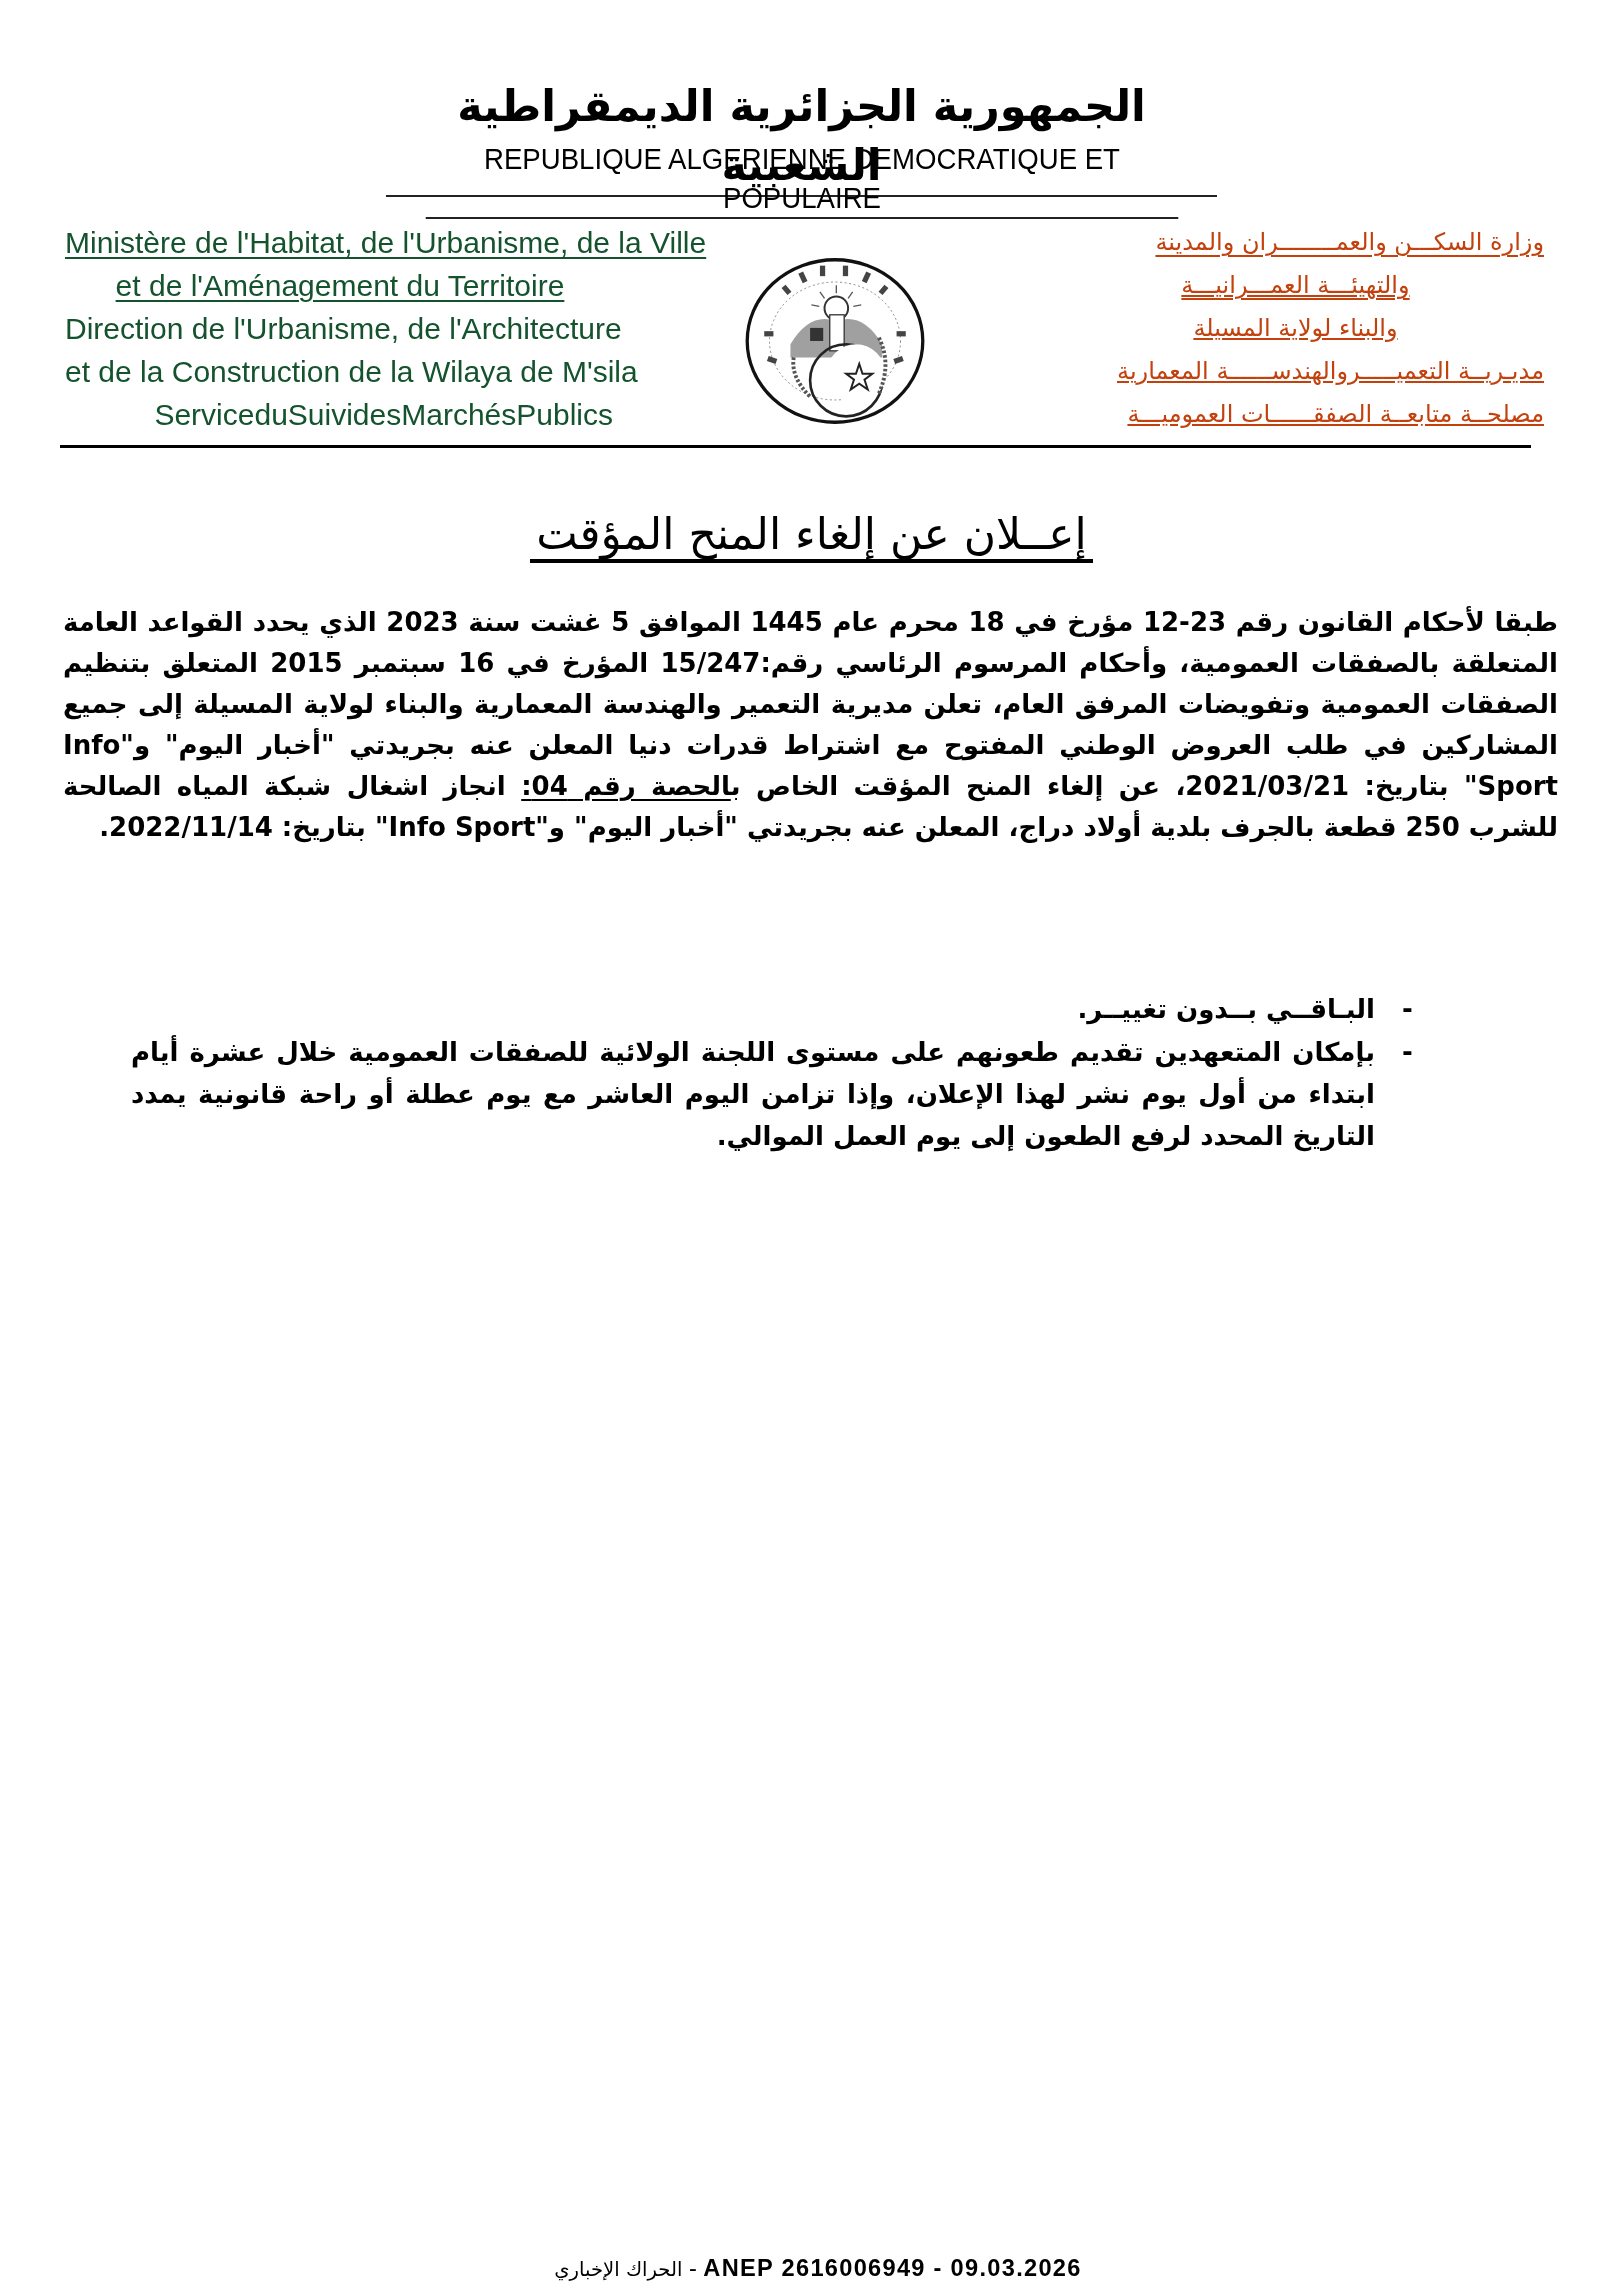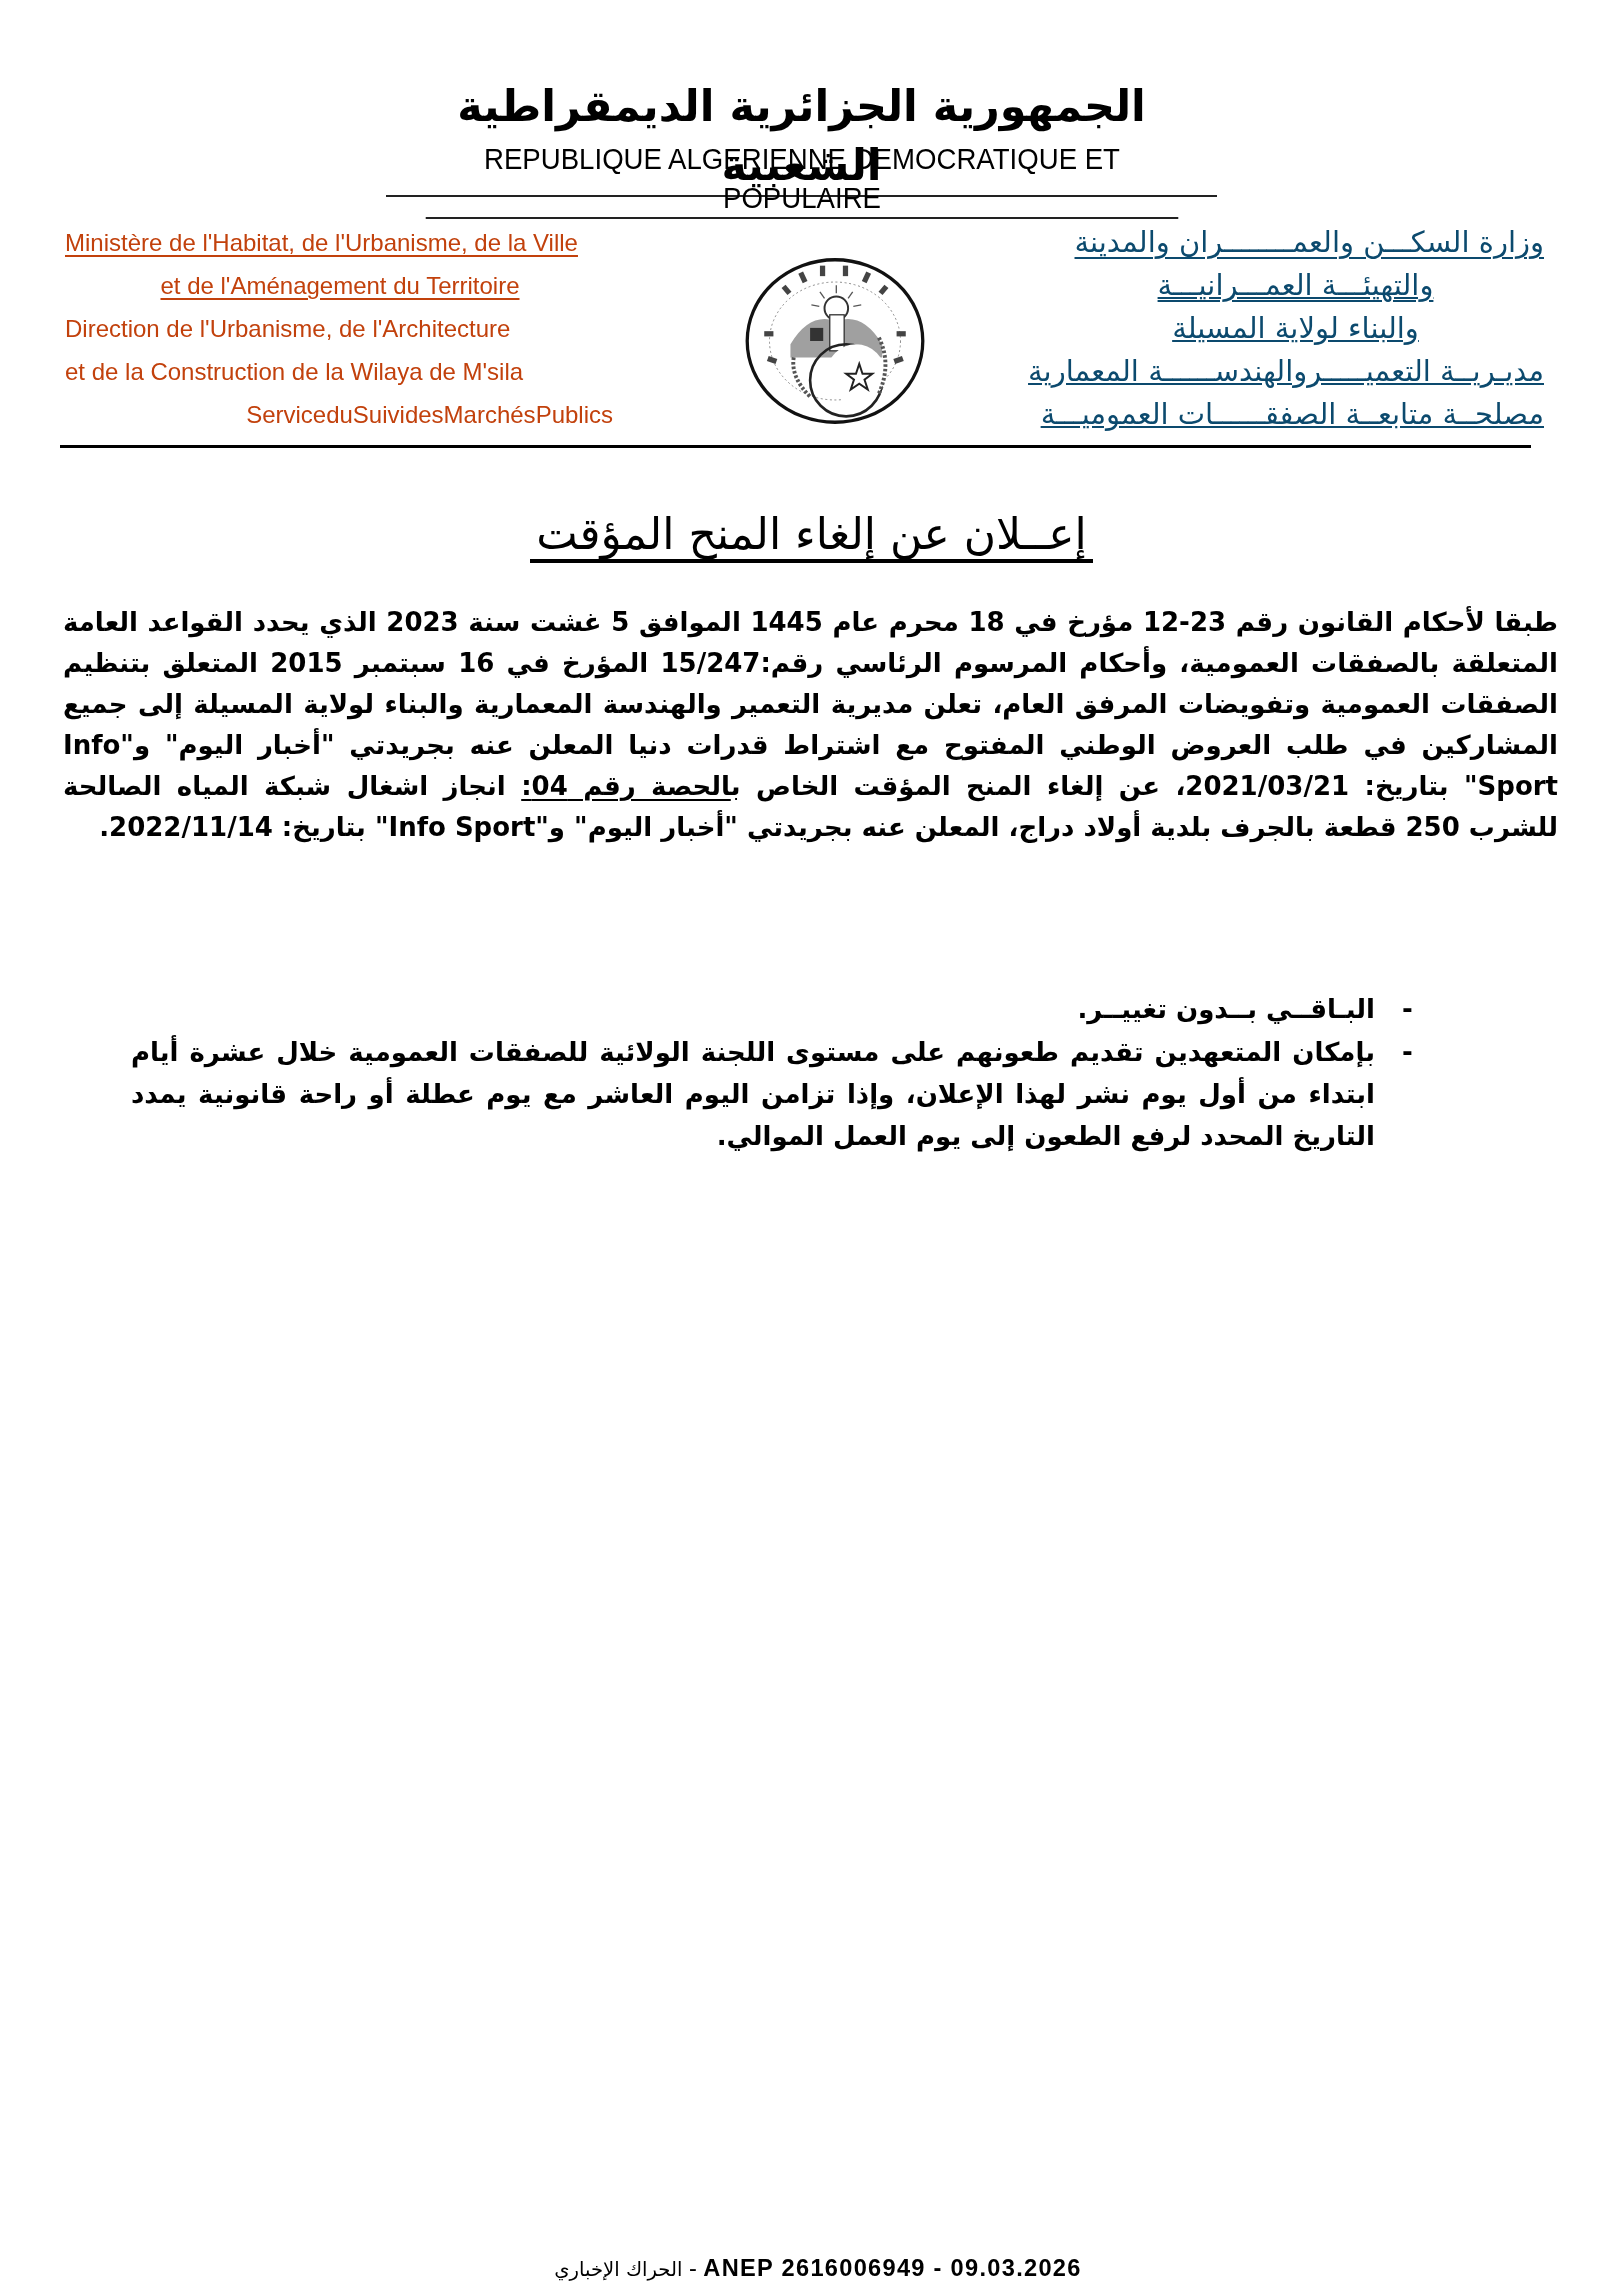--- a/index.html
+++ b/index.html
@@ -11,29 +11,29 @@
     direction: rtl; line-height: 59px; letter-spacing: -1.3px;
     border-bottom: 2.6px solid #222;
   }
   .hdr-fr {
     left: 393px; top: 139px; width: 818px; text-align: center;
     font-family: "Liberation Sans", sans-serif; font-size: 30px; line-height: 39px;
     letter-spacing: 0px; border-bottom: 2.6px solid #222; transform: scaleX(0.92);
   }
   .left-block {
     left: 65px; top: 222px; width: 589px;
-    font-family: "Liberation Sans", sans-serif; font-size: 24px; color: #c2410c;
+    font-family: "Liberation Sans", sans-serif; font-size: 30px; color: #14532d;
   }
   .left-block .ln { height: 43px; line-height: 41px; white-space: nowrap; }
   .left-block .ul { text-decoration: underline; text-decoration-thickness: 2px; text-underline-offset: 3.9px; }
   .left-block .center { text-align: center; }
   .left-block .justify { display: flex; justify-content: flex-end; width: 548px; }
   .right-block {
     left: 1047px; top: 222px; width: 497px; direction: rtl;
-    font-family: "DejaVu Sans", sans-serif; font-size: 29px; color: #0c4a6e;
+    font-family: "DejaVu Sans", sans-serif; font-size: 24px; color: #c2410c;
   }
   .right-block .ln { height: 43px; line-height: 41px; white-space: nowrap; text-decoration: underline; }
   .right-block .ul { text-decoration: underline; text-decoration-thickness: 2px; text-underline-offset: 5.2px; }
   .right-block .center { text-align: center; }
   .seal { left: 738px; top: 246px; width: 194px; height: 190px; }
   .sep { left: 60px; top: 445px; width: 1471px; height: 3.3px; background: #000; }
   .title {
     left: 445px; top: 494px; width: 733px; text-align: center; direction: rtl;
     font-family: "DejaVu Sans", sans-serif; font-size: 44px; line-height: 79px;
   }

